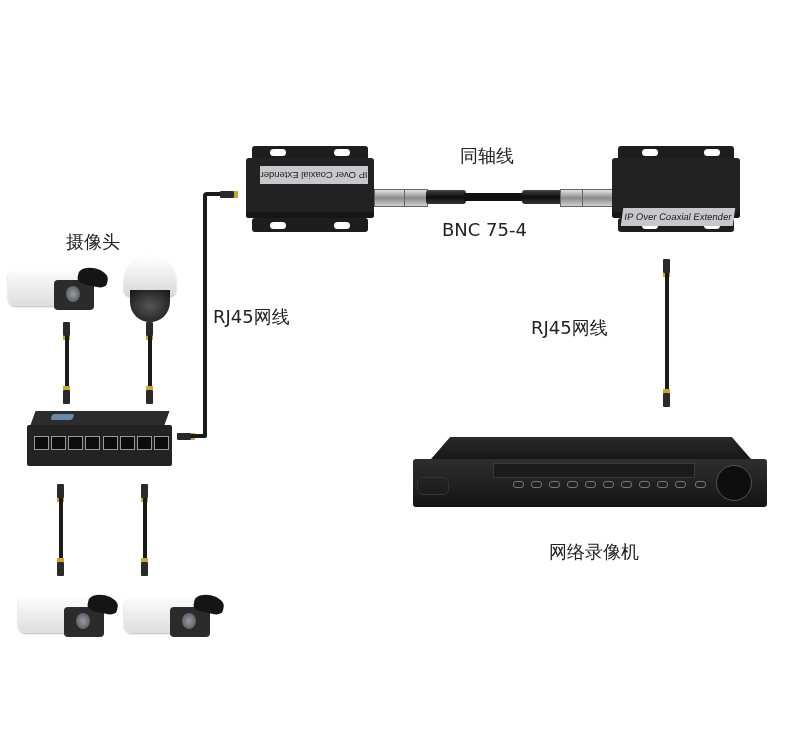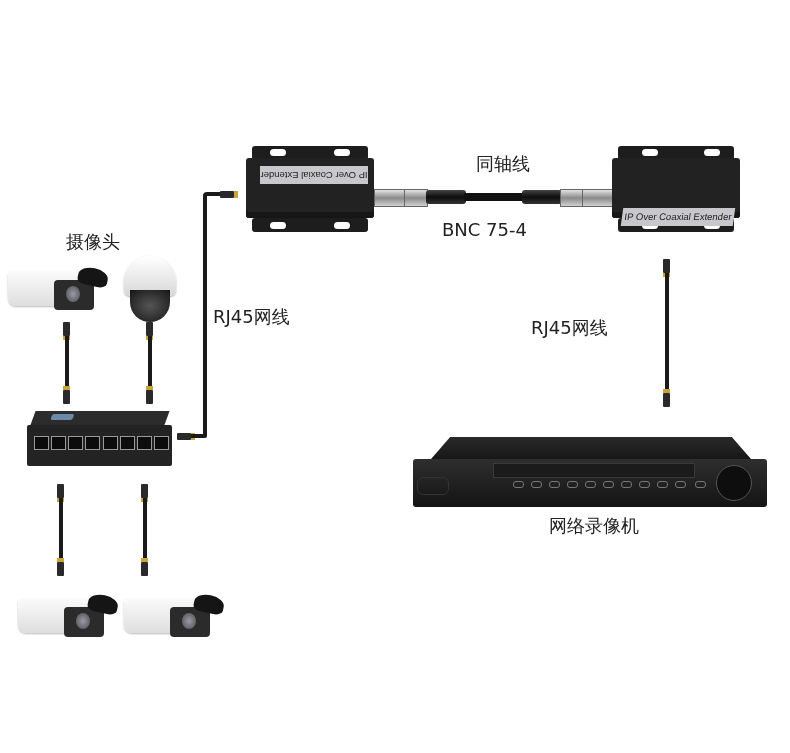--- a/index.html
+++ b/index.html
@@ -101,21 +101,21 @@
       <div class="ext-hole" style="left:82px;top:3px;"></div>
     </div>
   <div class="ext-body"></div>
   <div class="ext-flange" style="top:72px;">
       <div class="ext-hole" style="left:18px;"></div>
       <div class="ext-hole" style="left:82px;"></div>
     </div>
   <div class="ext-label" style="left:14px;top:20px;width:108px;transform:rotate(180deg);">IP Over Coaxial Extender</div>
 </div>
 
-<div class="label" style="left:460px;top:152px;margin-left:16px;">同轴线</div>
+<div class="label" style="left:460px;top:144px;">同轴线</div>
 <div class="bnc" style="left:374px;top:189px;width:30px;"></div>
 <div class="bnc" style="left:404px;top:189px;width:22px;"></div>
 <div class="boot" style="left:426px;top:190px;width:40px;"></div>
 <div class="coax" style="left:464px;width:60px;"></div>
 <div class="boot" style="left:522px;top:190px;width:40px;"></div>
 <div class="bnc" style="left:560px;top:189px;width:22px;"></div>
 <div class="bnc" style="left:582px;top:189px;width:34px;"></div>
 <div class="label" style="left:442px;top:219px;">BNC 75-4</div>
 
 <div class="extender" style="left:612px;top:146px;">
@@ -148,21 +148,21 @@
     <div class="nvr-btn" style="left:172px"></div>
     <div class="nvr-btn" style="left:190px"></div>
     <div class="nvr-btn" style="left:208px"></div>
     <div class="nvr-btn" style="left:226px"></div>
     <div class="nvr-btn" style="left:244px"></div>
     <div class="nvr-btn" style="left:262px"></div>
     <div class="nvr-btn" style="left:282px"></div>
     <div class="nvr-dpad"></div>
   </div>
 </div>
-<div class="label" style="left:549px;top:514px;">网络录像机</div>
+<div class="label" style="left:549px;top:540px;">网络录像机</div>
 
 <div class="plug down" style="left:57px;top:484px;"></div>
 <div class="cable" style="left:59px;top:498px;width:4px;height:64px;"></div>
 <div class="plug up" style="left:57px;top:562px;"></div>
 
 <div class="plug down" style="left:141px;top:484px;"></div>
 <div class="cable" style="left:143px;top:498px;width:4px;height:64px;"></div>
 <div class="plug up" style="left:141px;top:562px;"></div>
 
 <div class="bullet" style="left:18px;top:593px;">

